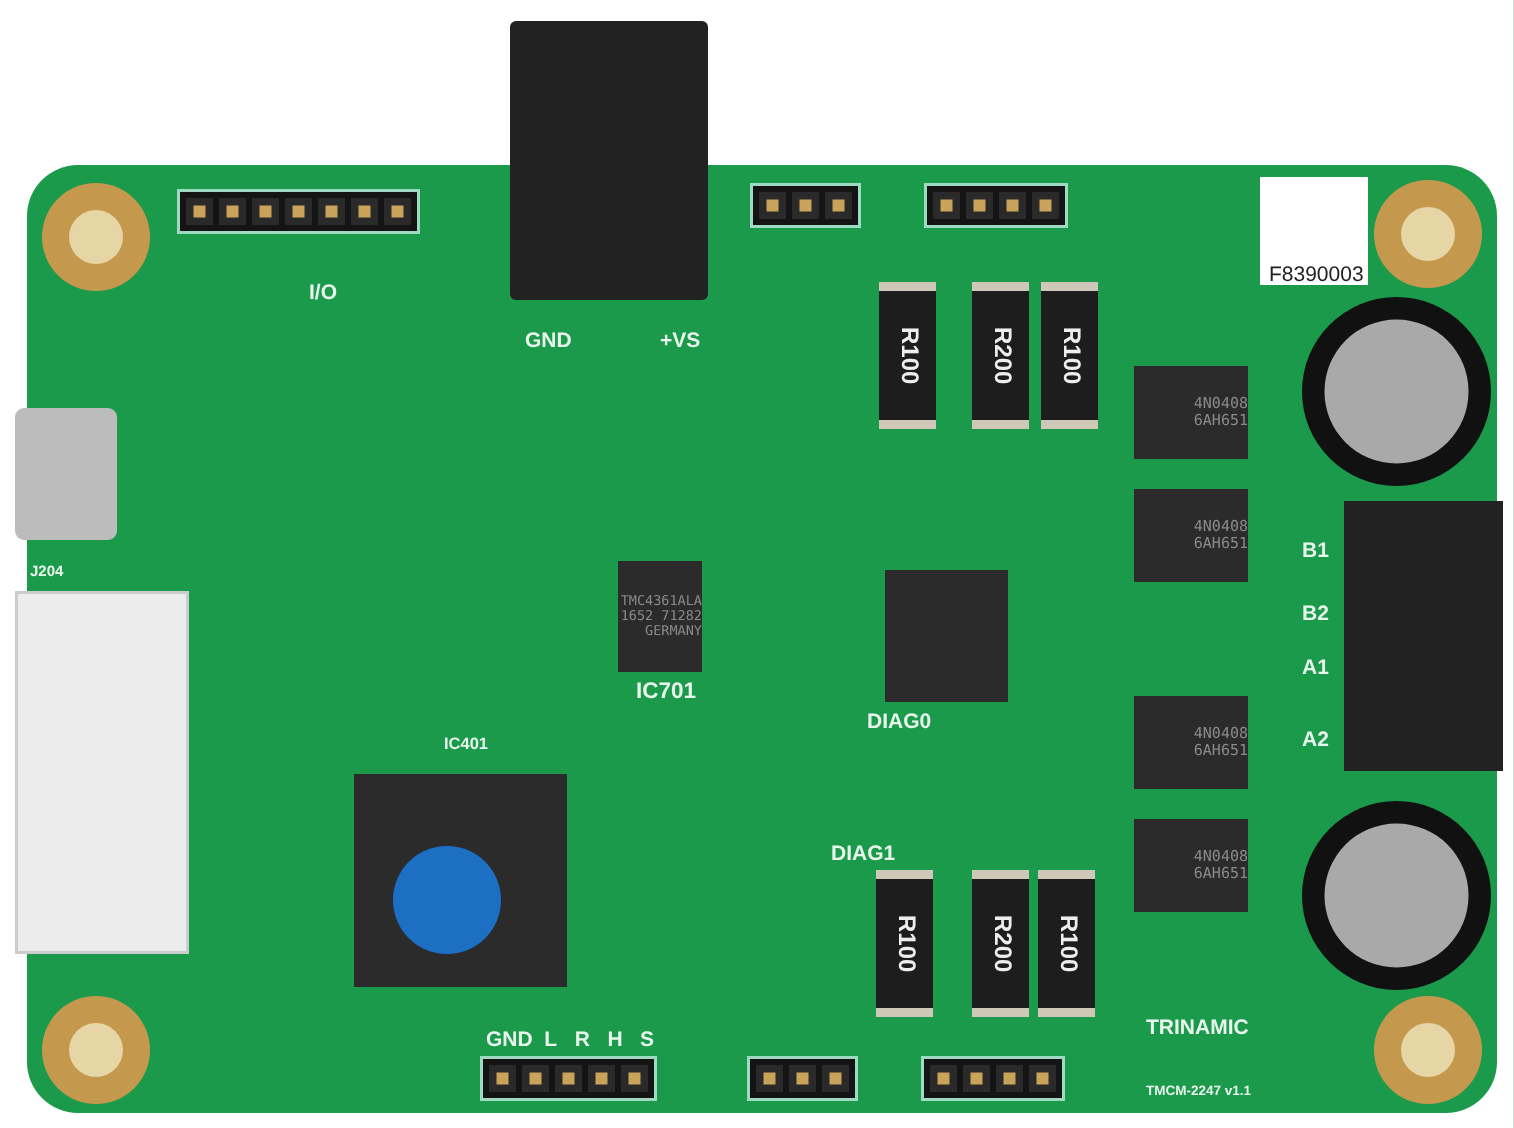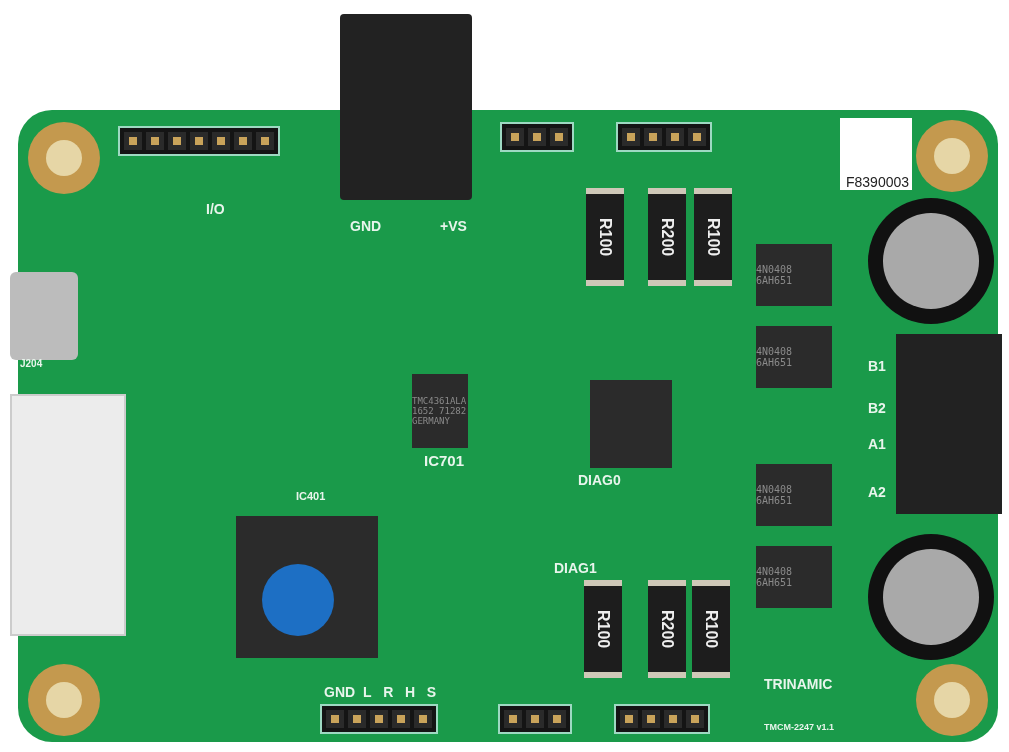--- a/index.html
+++ b/index.html
@@ -4,21 +4,21 @@
 <style>
 html,body{margin:0;padding:0;background:#fff;}
 body{width:1009px;height:752px;position:relative;overflow:hidden;font-family:"Liberation Sans",sans-serif;}
 .board{position:absolute;left:18px;top:110px;width:980px;height:632px;background:#1a9a4a;border-radius:34px;}
 .silk{position:absolute;color:#e8f5ec;font-size:14px;font-weight:bold;}
 .hole{position:absolute;width:72px;height:72px;border-radius:50%;background:#c4994e;}
 .hole::after{content:"";position:absolute;left:18px;top:18px;width:36px;height:36px;border-radius:50%;background:#e6d6a6;}
 .header{position:absolute;background:#141414;border:2px solid #9ed9c2;display:flex;gap:4px;padding:4px;}
 .pin{width:18px;height:18px;background:#2a2a2a;display:flex;align-items:center;justify-content:center;}
 .pin::after{content:"";width:8px;height:8px;background:#c9a35a;}
-.chip{position:absolute;background:#2b2b2b;color:#8a8a8a;font-size:10px;font-family:"DejaVu Sans Mono",monospace;display:flex;align-items:center;justify-content:center;text-align:left;}
+.chip{position:absolute;background:#2b2b2b;color:#8a8a8a;font-size:10px;font-family:"DejaVu Sans Mono",monospace;display:flex;align-items:center;justify-content:center;text-align:right;}
 .res{position:absolute;background:#1d1d1d;border-top:6px solid #cfc8b8;border-bottom:6px solid #cfc8b8;color:#eee;font-size:16px;font-weight:bold;display:flex;align-items:center;justify-content:center;writing-mode:vertical-rl;}
 .cap{position:absolute;border-radius:50%;background:#111;}
 .cap::after{content:"";position:absolute;left:12%;top:12%;width:76%;height:76%;border-radius:50%;background:#a9a9a9;}
 </style>
 </head>
 <body>
 
 <div class="board"></div>
 
 <div class="hole" style="left:28px;top:122px"></div>
@@ -32,24 +32,24 @@
 
 <div class="header" style="left:118px;top:126px">
   <div class="pin"></div>
     <div class="pin"></div>
     <div class="pin"></div>
     <div class="pin"></div>
     <div class="pin"></div>
     <div class="pin"></div>
     <div class="pin"></div>
 </div>
-<div class="silk" style="left:206px;top:201px">I/O</div>
+<div class="silk" style="left:206px;top:186px">I/O</div>
 
 <div style="position:absolute;left:10px;top:272px;width:68px;height:88px;background:#bcbcbc;border-radius:6px;"></div>
-<div class="silk" style="left:20px;top:358px;font-size:10px">J204</div>
+<div class="silk" style="left:20px;top:376px;font-size:10px">J204</div>
 <div style="position:absolute;left:10px;top:394px;width:112px;height:238px;background:#ececec;border:2px solid #ccc;"></div>
 
 <div class="header" style="left:500px;top:122px">
     <div class="pin"></div>
     <div class="pin"></div>
     <div class="pin"></div>
   </div>
 <div class="header" style="left:616px;top:122px">
     <div class="pin"></div>
     <div class="pin"></div>

